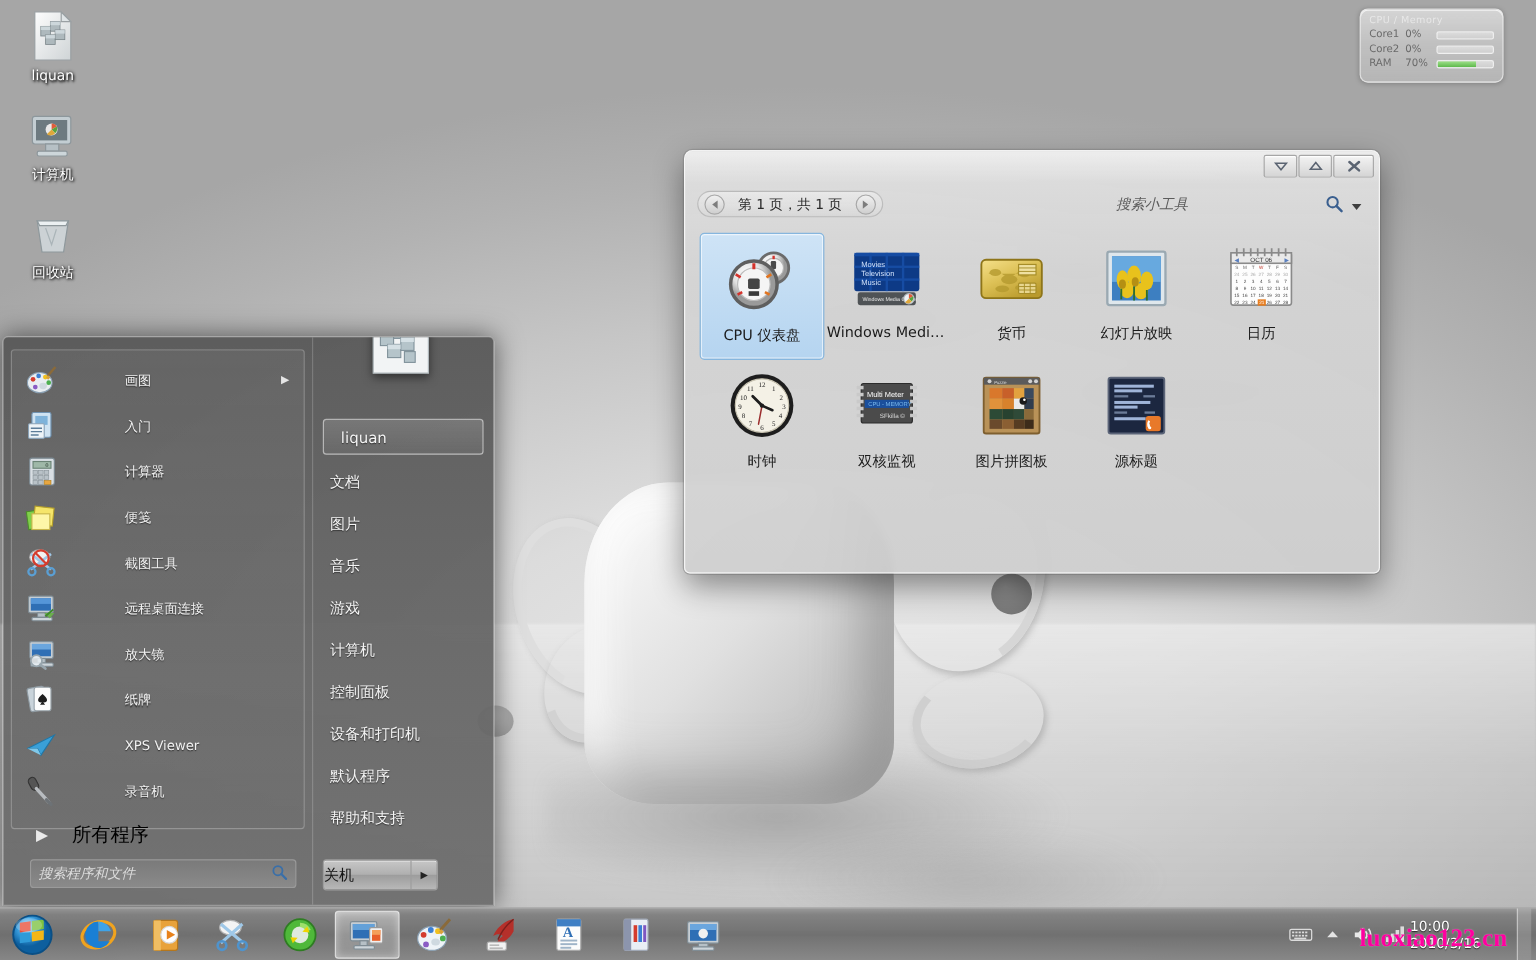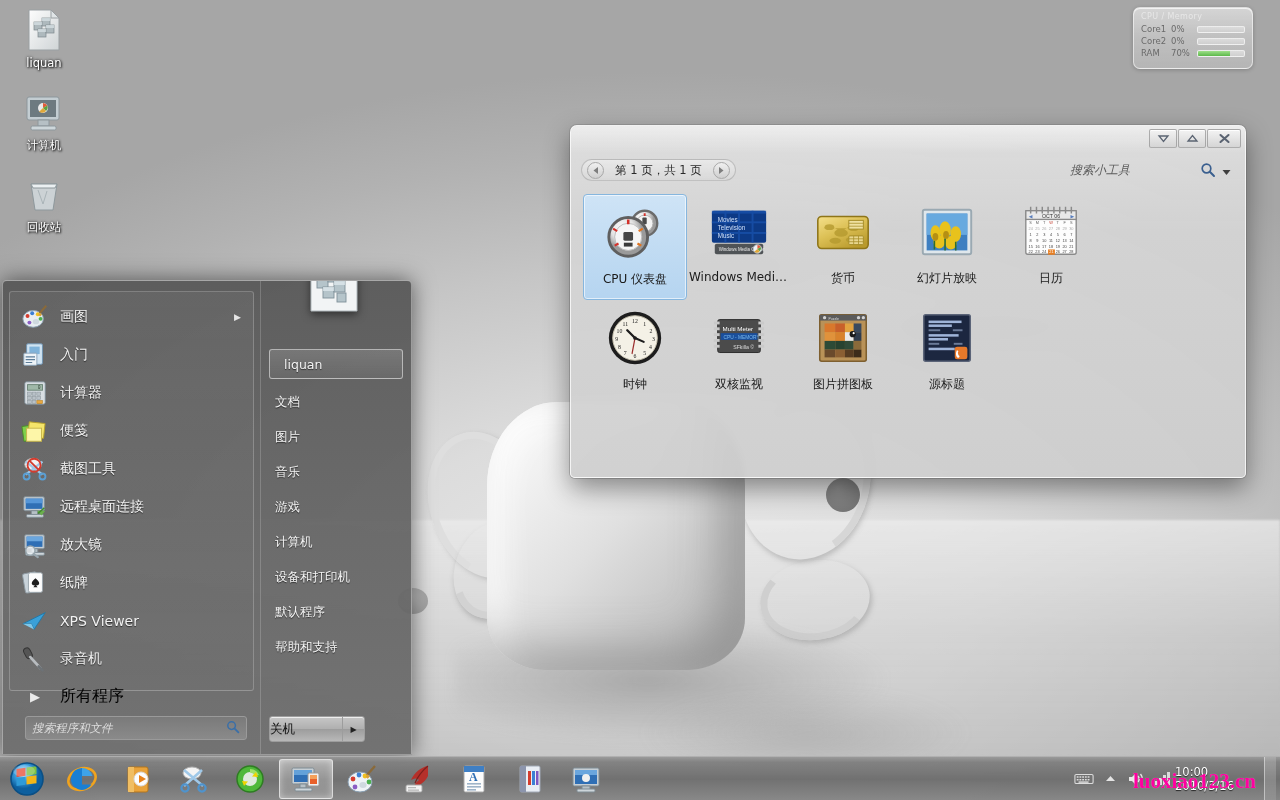--- a/index.html
+++ b/index.html
@@ -82,21 +82,21 @@
   #cpu-gadget .row { display:flex; align-items:center; height:12px; }
   #cpu-gadget .rname { width:30px; color:#6a6a6a; }
   #cpu-gadget .rval  { width:26px; color:#6a6a6a; }
   #cpu-gadget .bar   { flex:1; height:7px; border-radius:2px;
      background: linear-gradient(180deg,#dcdcdc,#cfcfcf); border:1px solid rgba(255,255,255,.6); position:relative; overflow:hidden;}
   #cpu-gadget .fill  { position:absolute; left:0; top:0; bottom:0;
      background: linear-gradient(180deg,#9fe08a,#5cb84a); }
 
   
   #gadget-window {
-    position:absolute; left:570px; top:125px; width:676px; height:353px;
+    position:absolute; left:570px; top:125px; width:580px; height:353px;
     border-radius:7px 7px 5px 5px;
     background: linear-gradient(180deg, rgba(226,226,226,.92) 0%, rgba(214,214,214,.90) 30%, rgba(206,206,206,.90) 100%);
     border:1px solid rgba(255,255,255,.75);
     box-shadow: 0 10px 26px rgba(0,0,0,.42), 0 0 0 1px rgba(120,120,120,.35);
     backdrop-filter: blur(3px);
     overflow:hidden;
   }
   #gw-titlebar { height:26px; position:relative;
     background: linear-gradient(180deg, rgba(250,250,250,.55), rgba(220,220,220,.28)); }
   #gw-btns { position:absolute; right:4px; top:3px; display:flex; gap:1px; }
@@ -108,21 +108,21 @@
 
   #gw-toolbar { height:36px; display:flex; align-items:center; padding:0 14px 0 10px; }
   #pager { display:flex; align-items:center; height:22px; padding:0 5px;
     border:1px solid rgba(160,160,160,.55); border-radius:11px;
     background: linear-gradient(180deg, rgba(250,250,250,.45), rgba(215,215,215,.25)); }
   .pgarrow { width:17px; height:17px; border-radius:50%;
     background: linear-gradient(180deg,#f0f0f0,#cfcfcf); border:1px solid #a8a8a8;
     display:flex; align-items:center; justify-content:center; cursor:pointer; }
   #pager .ptext { font-size:11.5px; color:#2a2a2a; padding:0 11px; white-space:nowrap; }
   #gw-search { margin-left:auto; display:flex; align-items:center; gap:4px; }
-  #gw-search .ph { font-size:12px; font-style:italic; color:#5c5c5c; margin-right:64px; }
+  #gw-search .ph { font-size:12px; font-style:italic; color:#5c5c5c; margin-right:108px; }
   .magnifier { width:20px; height:20px; display:flex; align-items:center; justify-content:center; cursor:text;}
   .caretdown { cursor:pointer; }
 
   #gw-body { height:236px; padding:6px 12px 0; position:relative; }
   .grow { display:flex; }
   .gitem { width:104px; height:106px; display:flex; flex-direction:column; align-items:center;
      justify-content:flex-start; padding-top:6px; border-radius:4px; cursor:pointer; }
   .gitem.selected { background: linear-gradient(180deg, rgba(205,228,248,.92), rgba(178,212,242,.92));
      border:1px solid #86b6de; box-shadow: inset 0 0 0 1px rgba(255,255,255,.6); }
   .gicon { width:64px; height:64px; display:flex; align-items:center; justify-content:center; }
@@ -149,21 +149,21 @@
     box-shadow: 0 0 22px rgba(0,0,0,.55);
     display:flex; overflow:hidden;
   }
   #sm-left { width:258px; position:relative; padding:8px 0 0 0;
      border-right:1px solid rgba(255,255,255,.18); }
   #sm-left .inner { border:1px solid rgba(255,255,255,.22); border-radius:3px;
      margin:2px 6px 0 6px; height:400px; padding-top:6px;
      background: linear-gradient(180deg, rgba(255,255,255,.05), rgba(255,255,255,0)); }
   .sm-item { display:flex; align-items:center; height:38px; padding:0 10px; cursor:pointer; position:relative; }
   .sm-item .si-icon { width:30px; height:30px; margin-right:10px; display:flex; align-items:center; justify-content:center; }
-  .sm-item .si-label { color:#f2f2f2; font-size:14px; text-shadow:0 1px 1px rgba(0,0,0,.6); }
+  .sm-item .si-label { color:#f2f2f2; font-size:11px; text-shadow:0 1px 1px rgba(0,0,0,.6);margin-left:44px; }
   .sm-item .si-arrow { position:absolute; right:12px; color:#e6e6e6; font-size:9px; }
   #sm-allprogs { display:flex; align-items:center; height:32px; padding:0 10px; margin-top:2px; cursor:pointer;}
   #sm-allprogs .tri { color:#eaeaea; font-size:13px; width:30px; text-align:center; margin-right:10px; }
   #sm-search {
     position:absolute; left:22px; bottom:14px; width:222px; height:24px;
     border:1px solid #9a9a9a; border-radius:3px;
     background: linear-gradient(180deg,#7a7a7a,#8a8a8a);
     display:flex; align-items:center; padding:0 6px;
   }
   #sm-search .sbtxt { flex:1; font-size:11.5px; font-style:italic; color:#dcdcdc; }
@@ -873,20 +873,23 @@
       <div class="sr-item">
         <span class="srl">音乐</span>
       </div>
       <div class="sr-item">
         <span class="srl">游戏</span>
       </div>
       <div class="sr-item">
         <span class="srl">计算机</span>
       </div>
       <div class="sr-item">
+        <span class="srl">控制面板</span>
+      </div>
+      <div class="sr-item">
         <span class="srl">设备和打印机</span>
       </div>
       <div class="sr-item">
         <span class="srl">默认程序</span>
       </div>
       <div class="sr-item">
         <span class="srl">帮助和支持</span>
       </div>
 
       <div id="shutdown">

